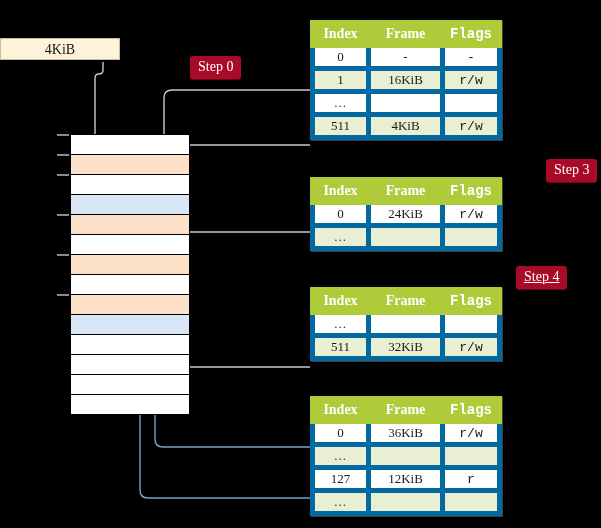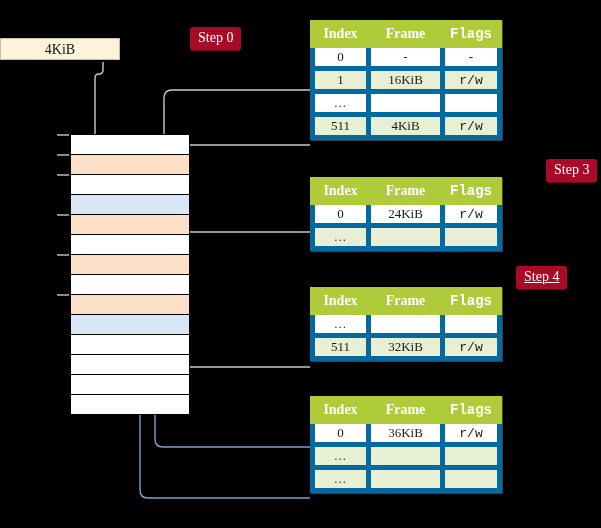--- a/index.html
+++ b/index.html
@@ -141,21 +141,21 @@
 
     <path d="M 310 367 L 172 367 Q 164 367 164 359 L 164 290" stroke="#C9C9C9" stroke-width="1.4" fill="none" marker-end="url(#arw-grey)"></path>
 
     <path d="M 310 447 L 163 447 Q 155 447 155 439 L 155 330" stroke="#7BA0CC" stroke-width="1.4" fill="none" marker-end="url(#arw-blue)"></path>
 
     <path d="M 310 498 L 148 498 Q 140 498 140 490 L 140 215" stroke="#7BA0CC" stroke-width="1.4" fill="none" marker-end="url(#arw-blue)"></path>
   </svg>
 
   <div class="addr-box" style="left:0px; top:38px; width:120px;">4KiB</div>
 
-  <div class="step-badge" style="left:190px; top:27px;">Step 0</div>
+  <div class="step-badge" style="left:190px; top:56px;">Step 0</div>
   <div class="step-badge" style="left:521px; top:159px;margin-left:25px;">Step 3</div>
   <div class="step-badge" style="left:516px; top:266px;text-decoration:underline;">Step 4</div>
 
   <div id="mem-column">
       <div class="mem-row">
         <div class="mem-tick" style="left: -14px; top: -1px;"></div>
       </div>
       <div class="mem-row orange">
         <div class="mem-tick" style="left: -14px; top: -1px;"></div>
       </div>
@@ -266,20 +266,25 @@
         <tr>
           <td class="col-index">0</td>
           <td class="col-frame">36KiB</td>
           <td class="col-flags">r/w</td>
         </tr>
         <tr class="alt">
           <td class="col-index ell">...</td>
           <td class="col-frame"></td>
           <td class="col-flags"></td>
         </tr>
+        <tr>
+          <td class="col-index">127</td>
+          <td class="col-frame">12KiB</td>
+          <td class="col-flags">r</td>
+        </tr>
         <tr class="alt">
           <td class="col-index ell">...</td>
           <td class="col-frame"></td>
           <td class="col-flags"></td>
         </tr>
       </tbody>
     </table>
 
 </div>
 

